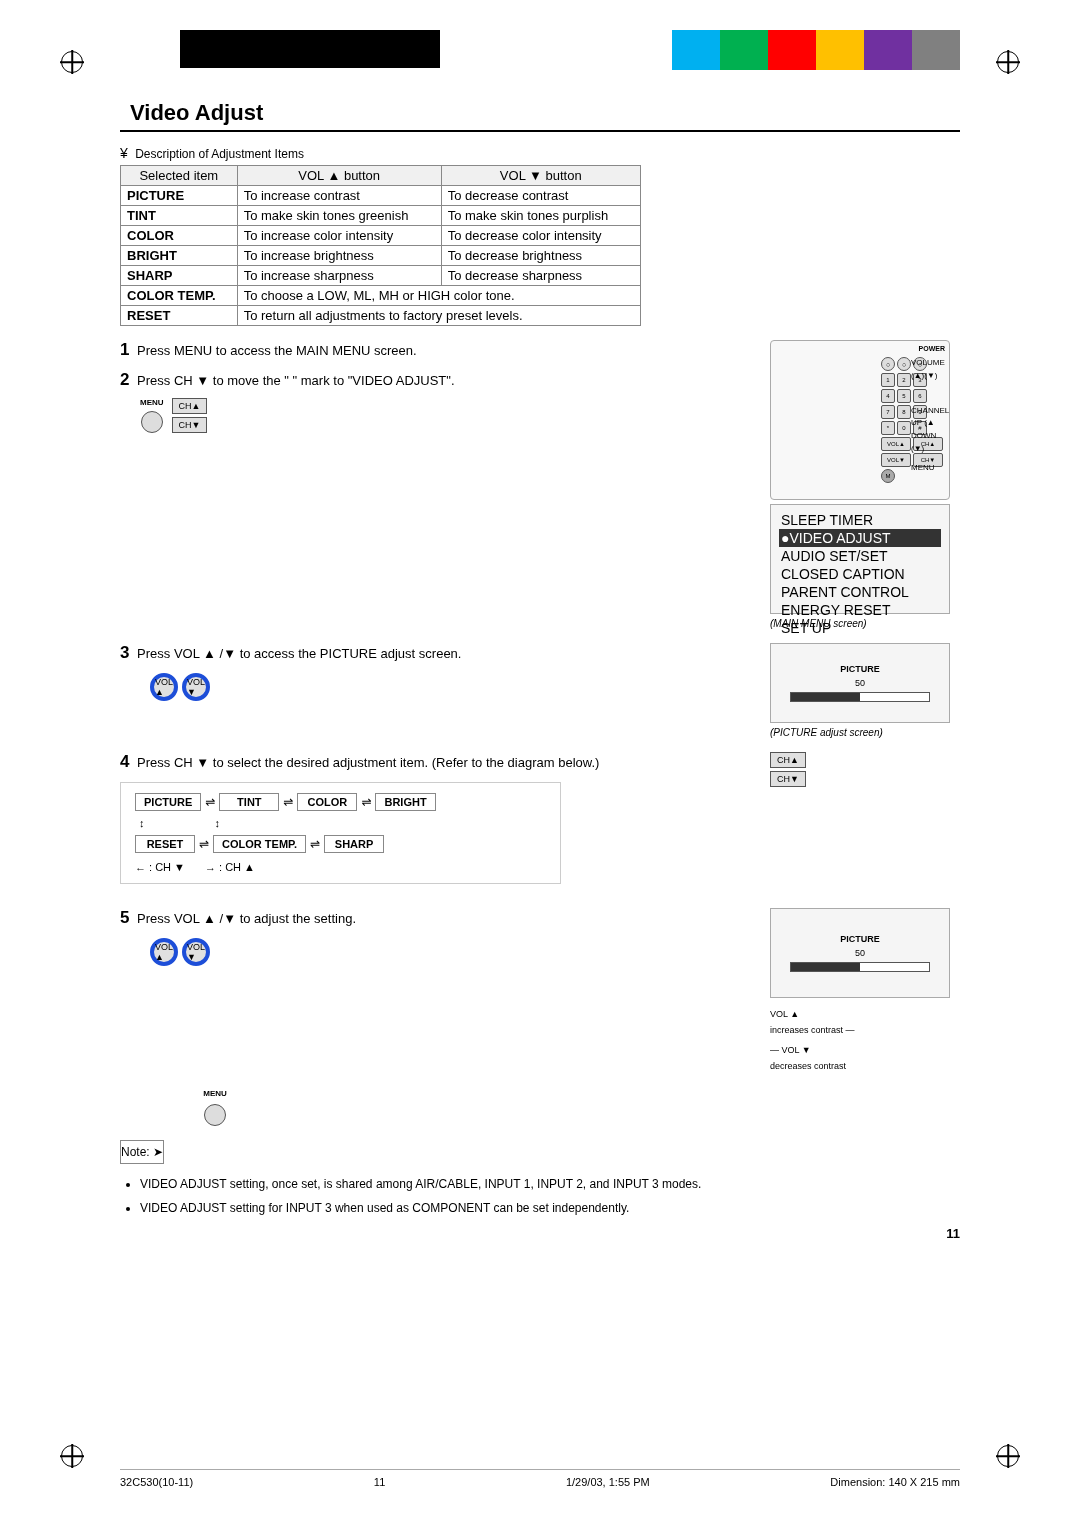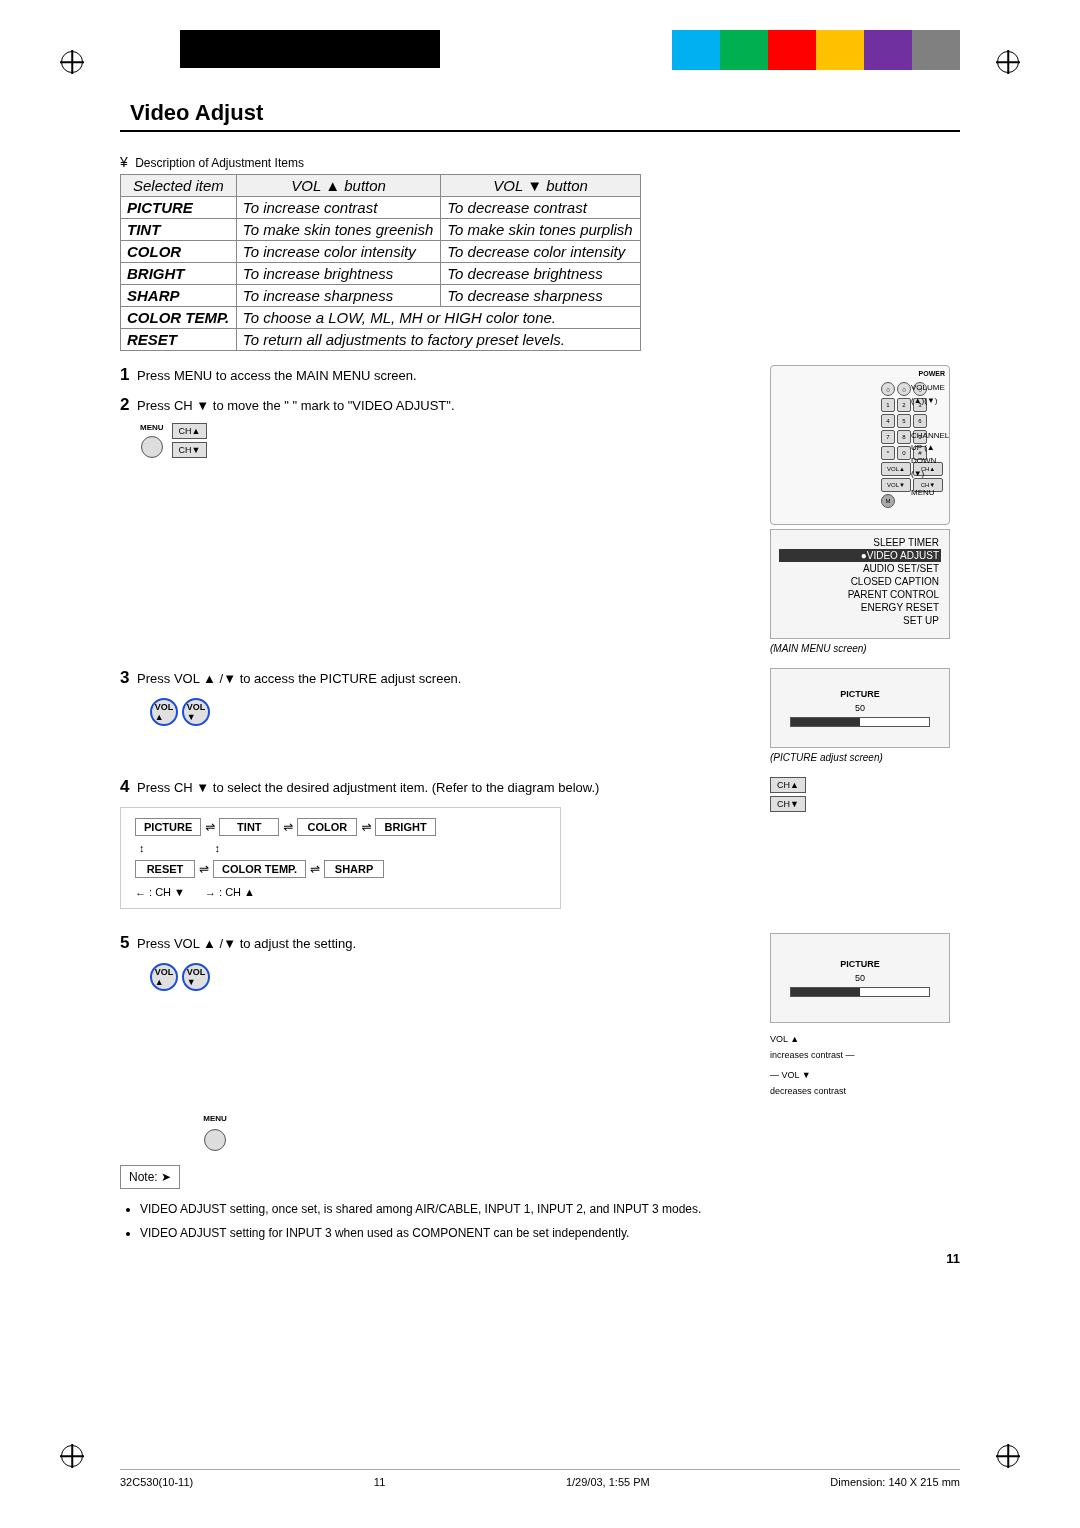--- a/index.html
+++ b/index.html
@@ -42,21 +42,21 @@
       top: 100px;
       left: 120px;
       right: 120px;
       bottom: 100px;
     }
 
     
     .page-title {
       font-size: 22px;
       font-weight: bold;
-      margin-bottom: 22px;
+      margin-bottom: 13px;
       border-bottom: 2px solid #000;
       padding-bottom: 4px;
       padding-left: 10px;
     }
 
     
     .adj-section {
       margin-bottom: 14px;
     }
     .adj-header {
@@ -65,22 +65,21 @@
     }
     .yen-symbol {
       font-size: 14px;
       margin-right: 4px;
     }
 
     
     .adj-table {
       width: 62%;
       border-collapse: collapse;
-      font-size: 15px;
-      font-style: italic;
+      font-size: 13px;
     }
     .adj-table td, .adj-table th {
       border: 1px solid #888;
       padding: 2px 6px;
     }
     .adj-table th {
       background: #f0f0f0;
       font-weight: normal;
     }
 
@@ -105,22 +104,21 @@
       padding: 6px 8px;
       font-size: 9px;
     }
     .menu-screen-label {
       font-size: 10px;
       text-align: center;
       font-style: italic;
     }
     .menu-item {
       padding: 1px 2px;
-      font-size: 10px;
-      text-align: right;
+      font-size: 14px;
     }
     .menu-item.selected {
       background: #333;
       color: #fff;
     }
 
     
     .picture-screen {
       width: 180px;
       height: 80px;
@@ -180,50 +178,50 @@
     }
 
     
     .vol-buttons {
       display: flex;
       gap: 4px;
       justify-content: center;
       margin: 8px 0;
     }
     .vol-btn {
-      border: 2px solid #1d4ed8;
+      border: 4px solid #1d4ed8;
       border-radius: 50%;
       width: 28px;
       height: 28px;
       display: flex;
       align-items: center;
       justify-content: center;
       font-size: 9px;
       background: #e0e0e0;
-      font-weight: bold;
+      font-weight: normal;
     }
 
     
     .ch-buttons {
       display: flex;
       flex-direction: column;
       gap: 3px;
     }
     .ch-btn {
       border: 1px solid #555;
       padding: 2px 6px;
       font-size: 9px;
       background: #e0e0e0;
       text-align: center;
     }
 
     
     .note-box {
       border: 1px solid #888;
-      padding: 4px 8px;
+      padding: 4px 0;
       margin-bottom: 10px;
       font-size: 12px;
       display: inline-block;
     }
 
     
     .bullet-list {
       font-size: 12px;
       margin-left: 20px;
       line-height: 1.7;

